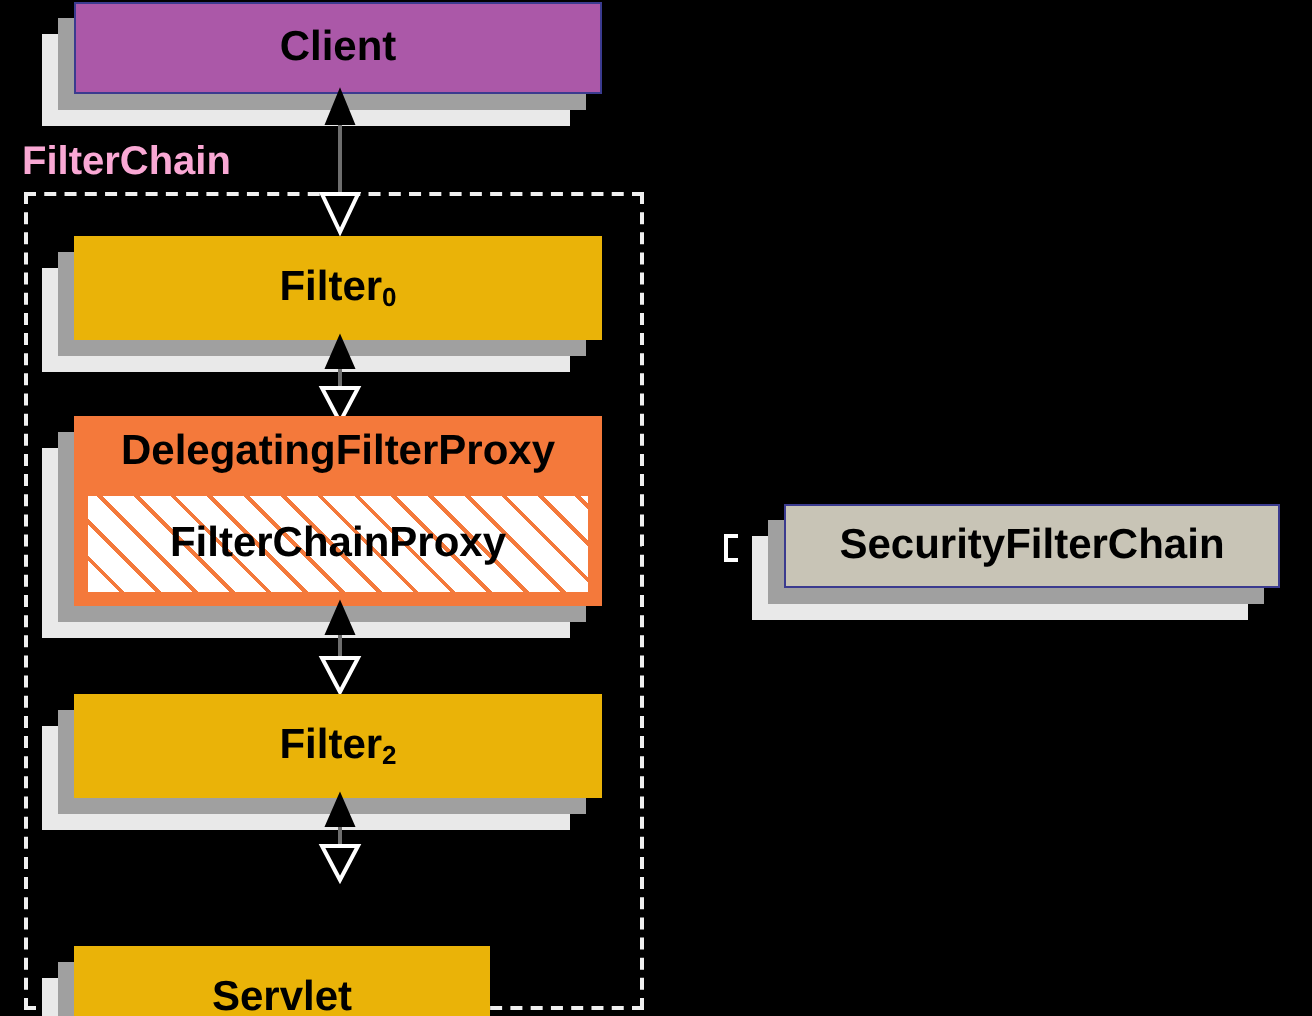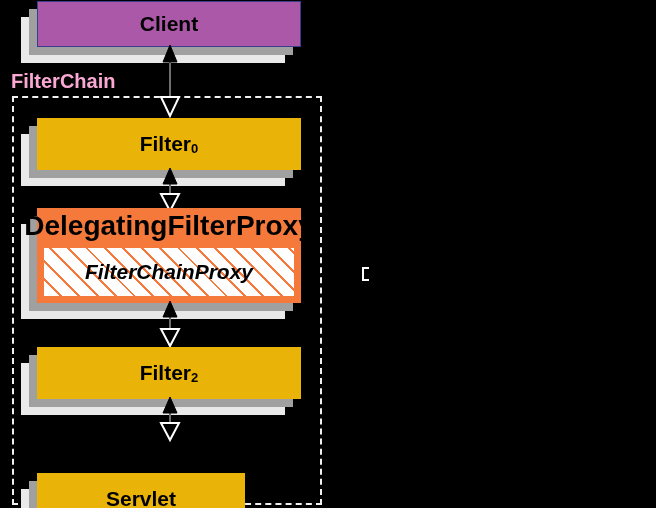--- a/index.html
+++ b/index.html
@@ -61,21 +61,21 @@
   .face-proxy {
     background: #f4793b;
     display: block;
     padding: 0;
   }
   .proxy-title {
     height: 36px;
     display: flex;
     align-items: center;
     justify-content: center;
-    font-size: 28px;
+    font-size: 21px;
     font-weight: bold;
     color: #000;
   }
   .proxy-inner {
     position: absolute;
     left: 7px;
     right: 7px;
     bottom: 7px;
     height: 48px;
     box-sizing: border-box;
@@ -83,21 +83,20 @@
     background-image: repeating-linear-gradient(
         45deg,
         #ffffff 0px, #ffffff 11px,
         #f4793b 11px, #f4793b 13px);
     display: flex;
     align-items: center;
     justify-content: center;
     font-size: 21px;
     font-weight: bold;
     color: #000;
-    font-style: italic;
   }
 
   sub { font-size: 0.62em; vertical-align: baseline; position: relative; top: 0.35em; }
 
   
   .chain-box {
     position: absolute;
     left: 12px;
     top: 96px;
     width: 310px;
@@ -170,20 +169,25 @@
   </div>
 
   <div class="conn" style="left:303px; top:264px;">
     <svg width="92" height="20" viewBox="0 0 92 20">
       <line x1="0" y1="10" x2="62" y2="10" stroke="#000000" stroke-width="2" stroke-dasharray="5,4"></line>
       <polyline points="66,4 60,4 60,16 66,16" fill="none" stroke="#ffffff" stroke-width="2"></polyline>
       <polygon points="88,10 66,2 66,18" fill="#000000"></polygon>
     </svg>
   </div>
 
+  <div class="node" style="left:392px; top:252px; width:248px; height:42px;">
+    <div class="shadow-outer"></div>
+    <div class="shadow-inner"></div>
+    <div class="node-face face-security">SecurityFilterChain</div>
+  </div>
 
   <div class="conn" style="left:158px; top:301px;">
     <svg width="24" height="46" viewBox="0 0 24 46">
       <line x1="12" y1="6" x2="12" y2="38" stroke="#6e6e6e" stroke-width="2"></line>
       <polygon points="12,0 5,16 19,16" fill="#000000" stroke="#000000" stroke-width="1"></polygon>
       <polygon points="12,45 3,28 21,28" fill="#000000" stroke="#ffffff" stroke-width="2"></polygon>
     </svg>
   </div>
 
   <div class="node" style="left:37px; top:347px; width:264px; height:52px;">

